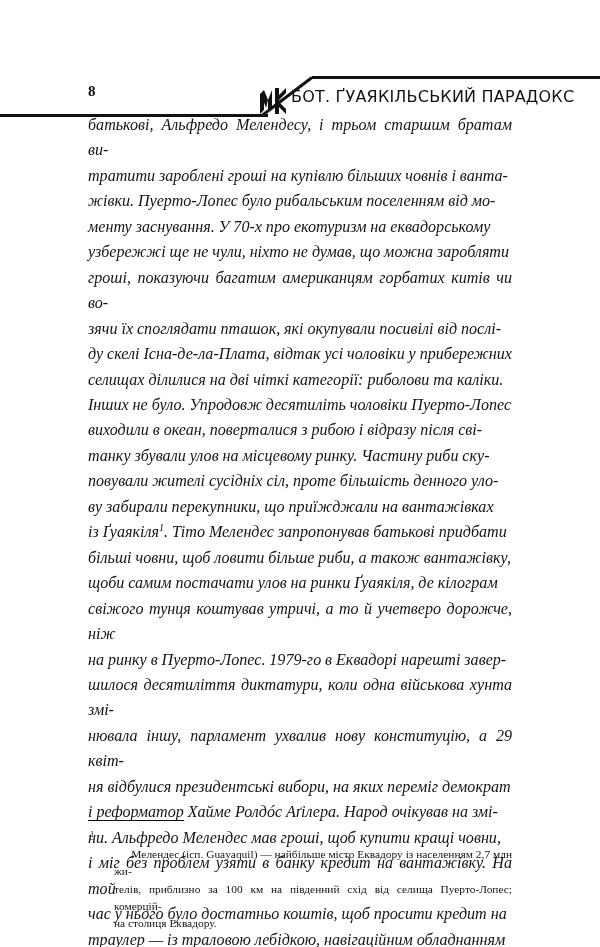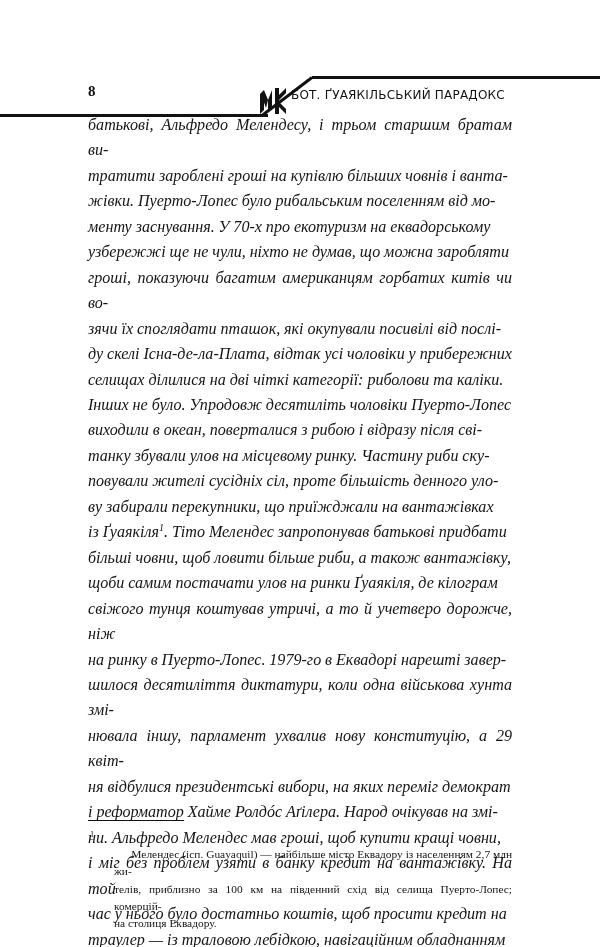--- a/index.html
+++ b/index.html
@@ -78,21 +78,21 @@
     top: 50px;
     width: 30px;
     height: 30px;
   }
 
   .runhead-title {
     position: absolute;
     left: 291px;
     top: 53px;
     font-family: "DejaVu Sans", "Liberation Sans", sans-serif;
-    font-size: 12px;
+    font-size: 16px;
     line-height: 1;
     letter-spacing: 0.2px;
     color: #111111;
     white-space: nowrap;
   }
 
   
   .body-block {
     position: absolute;
     left: 88px;

